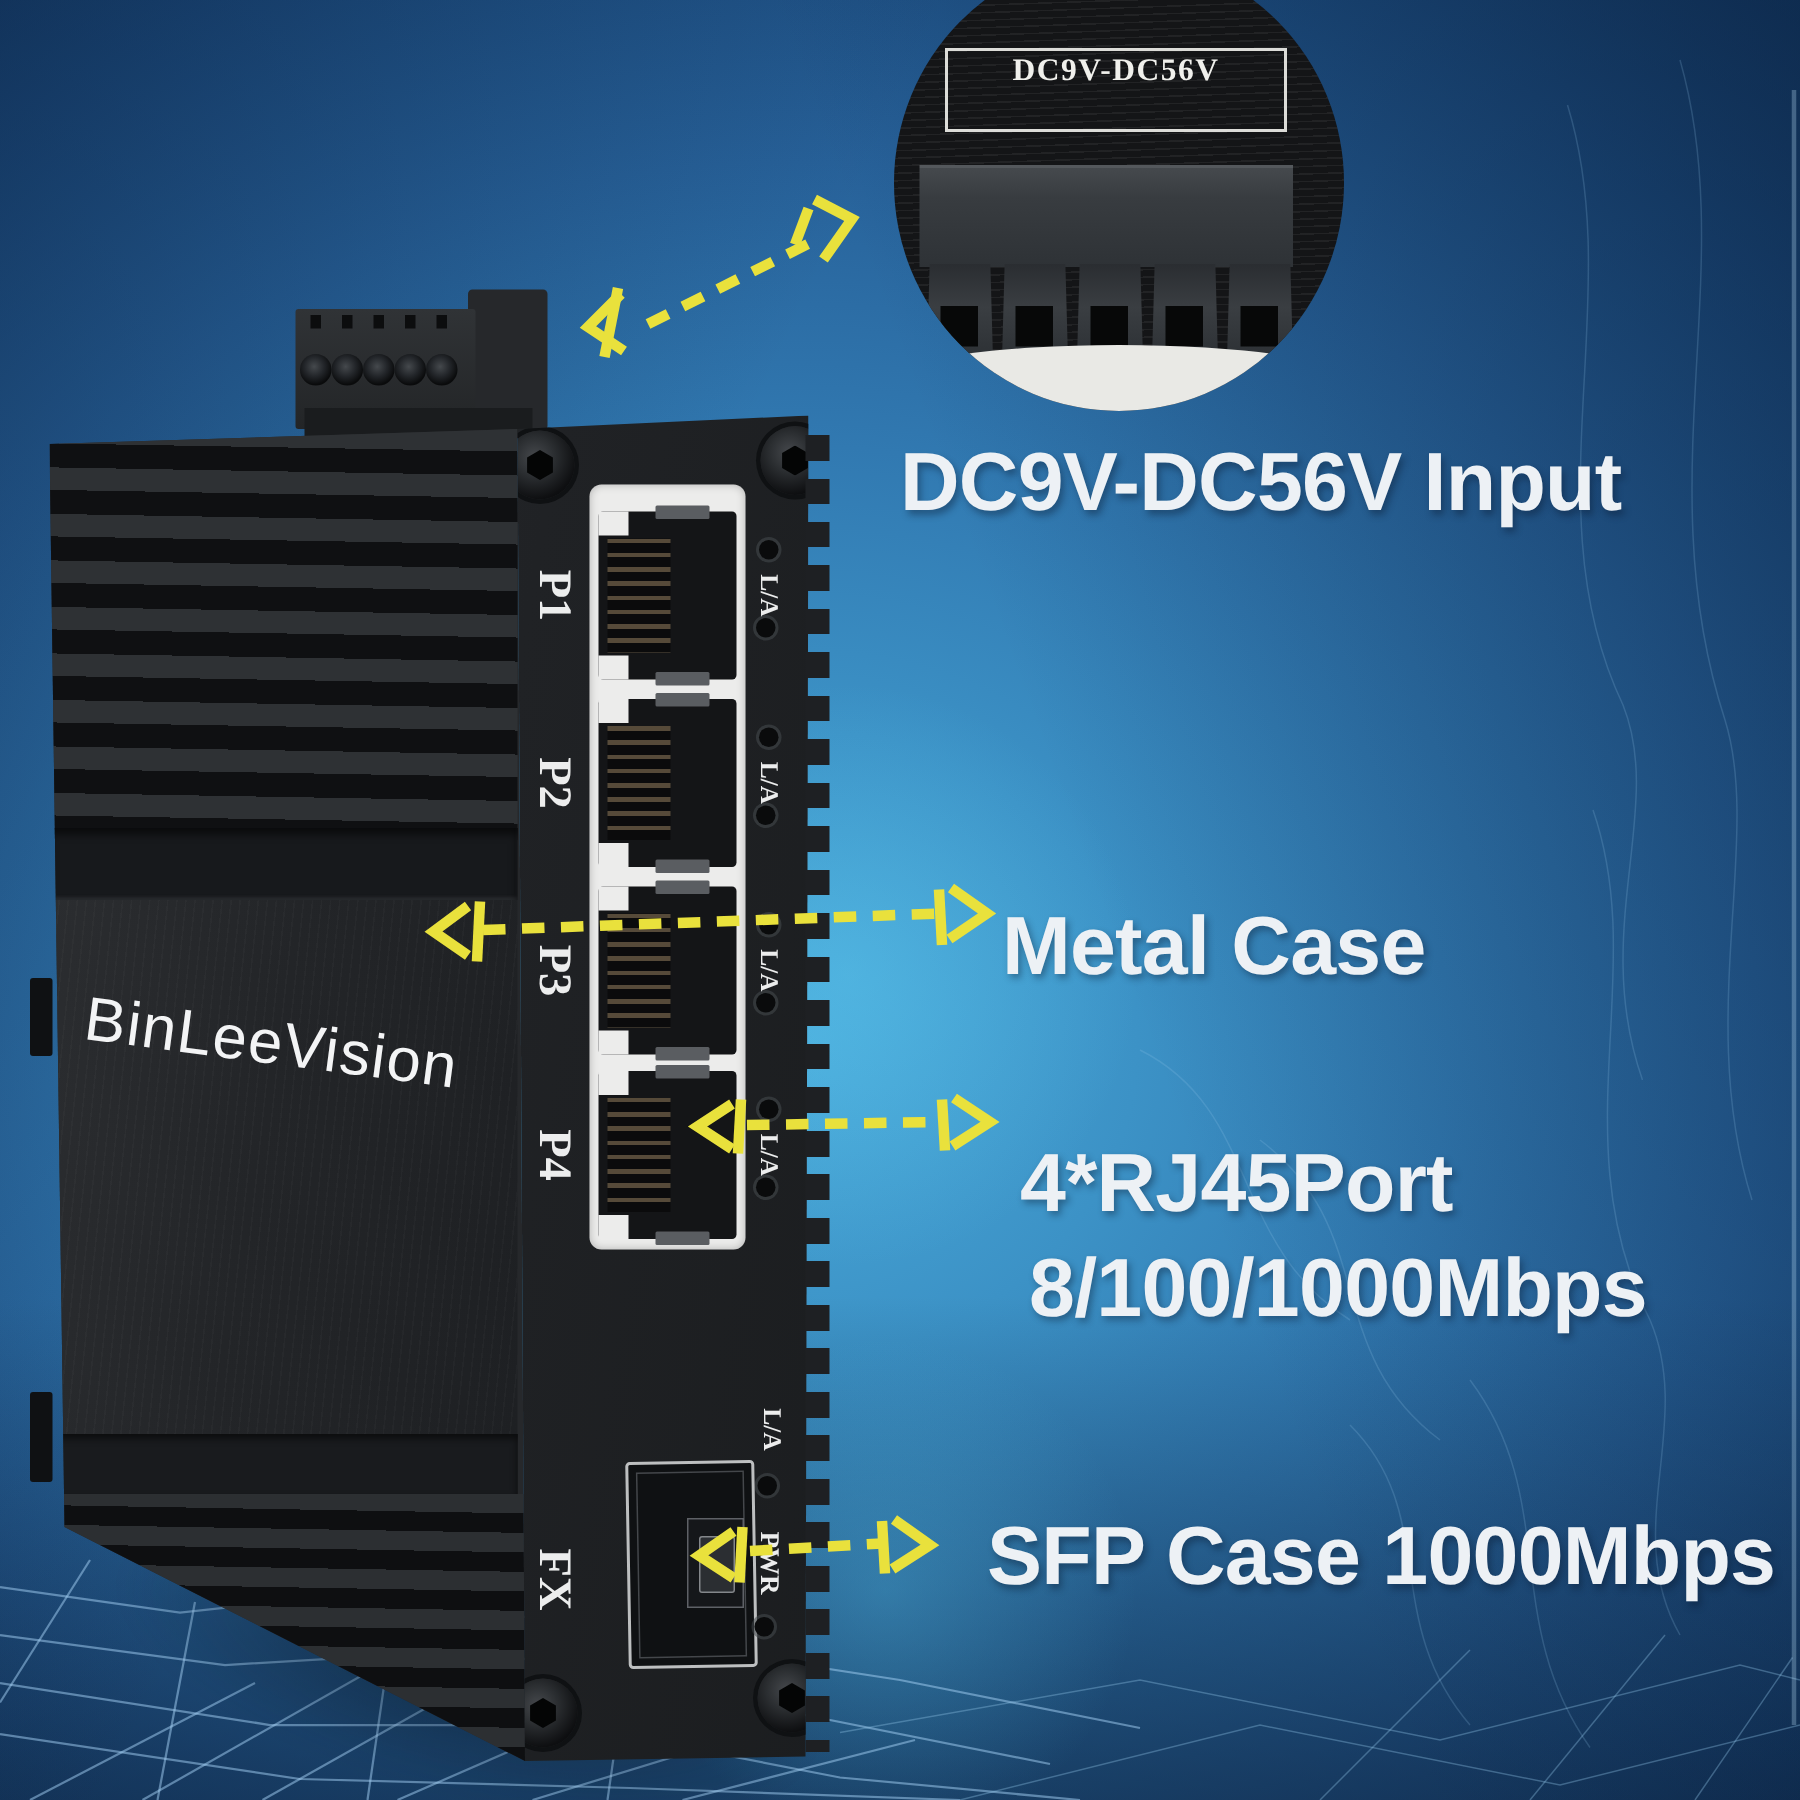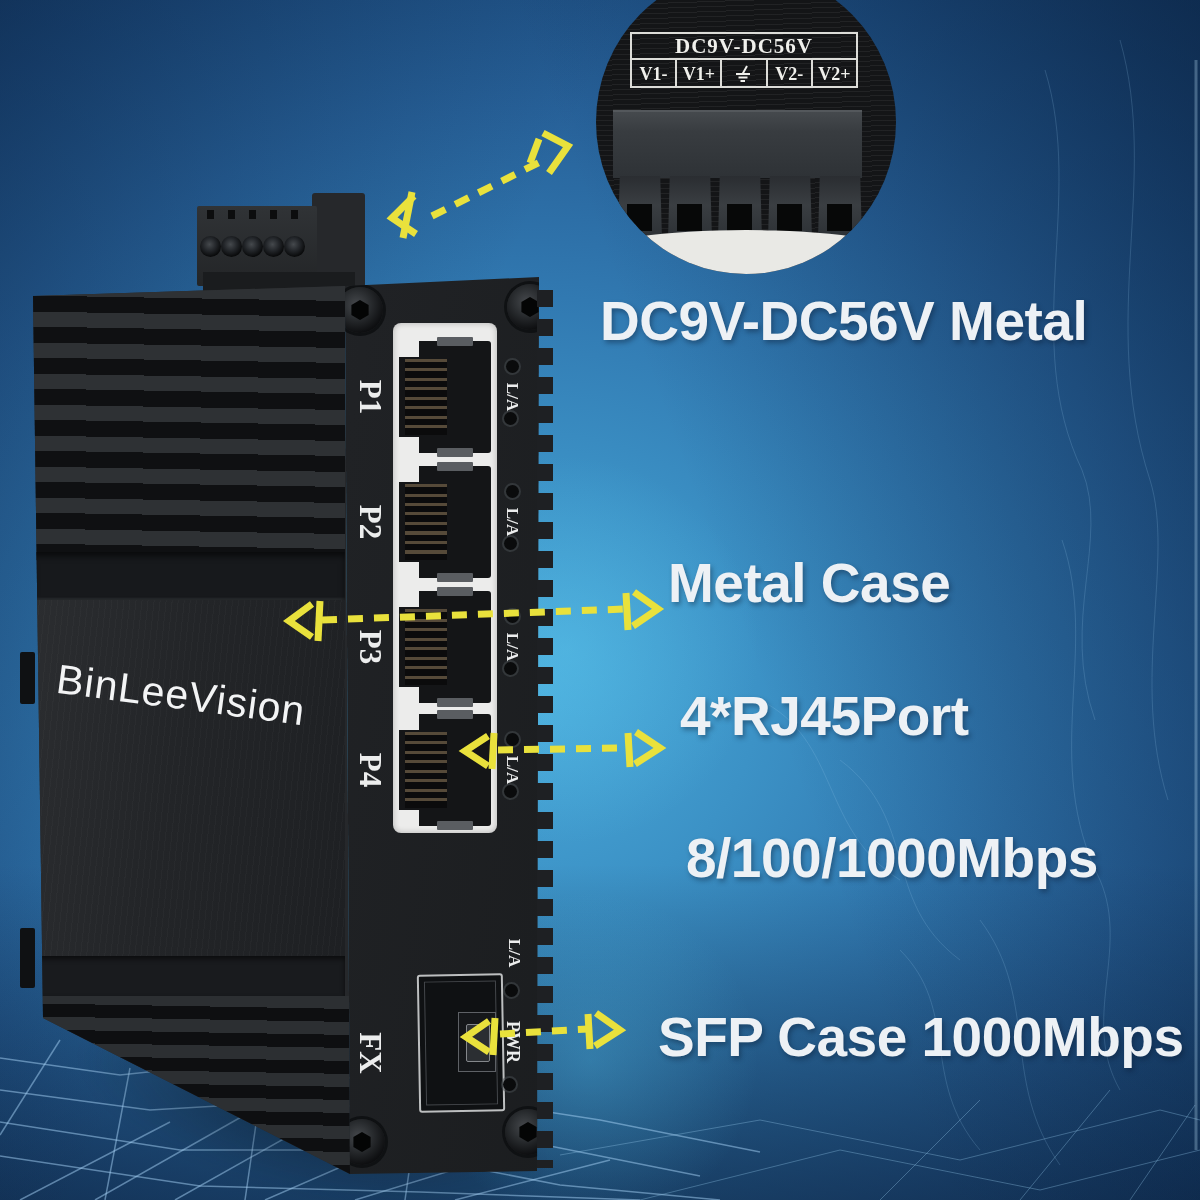--- a/index.html
+++ b/index.html
@@ -150,34 +150,20 @@
       <path d="M840,760 C920,820 880,900 960,960"></path>
       <path d="M760,700 C840,740 820,830 900,880"></path>
     </g>
     <line x1="1196" y1="60" x2="1196" y2="1150" stroke="rgba(190,225,250,0.30)" stroke-width="3"></line>
   </svg>
 
   <div class="abs inset">
     <div class="abs inset-streaks"></div>
     <div class="abs plate">
       <div class="plate-title">DC9V-DC56V</div>
-      <div class="plate-cells">
-        <div class="plate-cell">V1-</div>
-        <div class="plate-cell">V1+</div>
-        <div class="plate-cell">
-          <svg width="22" height="22" viewBox="0 0 22 22" stroke="#f0f0ec" stroke-width="2" fill="none">
-            <line x1="14" y1="3" x2="9.5" y2="11"></line>
-            <line x1="3" y1="11" x2="17" y2="11"></line>
-            <line x1="5.5" y1="14.5" x2="14.5" y2="14.5"></line>
-            <line x1="7.5" y1="18" x2="12" y2="18"></line>
-          </svg>
-        </div>
-        <div class="plate-cell">V2-</div>
-        <div class="plate-cell">V2+</div>
-      </div>
     </div>
     <div class="abs conn-body"></div>
     <div class="abs cavity" style="left:22px">
         <div class="cavity-hole"></div>
       </div>
     <div class="abs cavity" style="left:72px">
         <div class="cavity-hole"></div>
       </div>
     <div class="abs cavity" style="left:122px">
         <div class="cavity-hole"></div>
@@ -319,18 +305,18 @@
     <polyline class="head" points="636,732 660,748 635,764"></polyline>
     <line class="head" x1="628" y1="733" x2="630" y2="767"></line>
 
     <line class="dash" x1="500" y1="1034" x2="588" y2="1029"></line>
     <polyline class="head" points="489,1021 466,1037 489,1052"></polyline>
     <line class="head" x1="495" y1="1018" x2="493" y2="1055"></line>
     <polyline class="head" points="596,1013 620,1030 595,1046"></polyline>
     <line class="head" x1="588" y1="1014" x2="590" y2="1049"></line>
   </svg>
 
-  <div class="abs anno" style="left:600px;top:289px">DC9V-DC56V Metal</div>
-  <div class="abs anno" style="left:668px;top:551px">Metal Case</div>
-  <div class="abs anno" style="left:680px;top:684px">4*RJ45Port</div>
+  <div class="abs anno" style="left:600px;top:289px">DC9V-DC56V Input</div>
+  <div class="abs anno" style="left:668px;top:598px">Metal Case</div>
+  <div class="abs anno" style="left:680px;top:756px">4*RJ45Port</div>
   <div class="abs anno" style="left:686px;top:826px">8/100/1000Mbps</div>
   <div class="abs anno" style="left:658px;top:1005px">SFP Case 1000Mbps</div>
 </div>
 
 </body></html>

